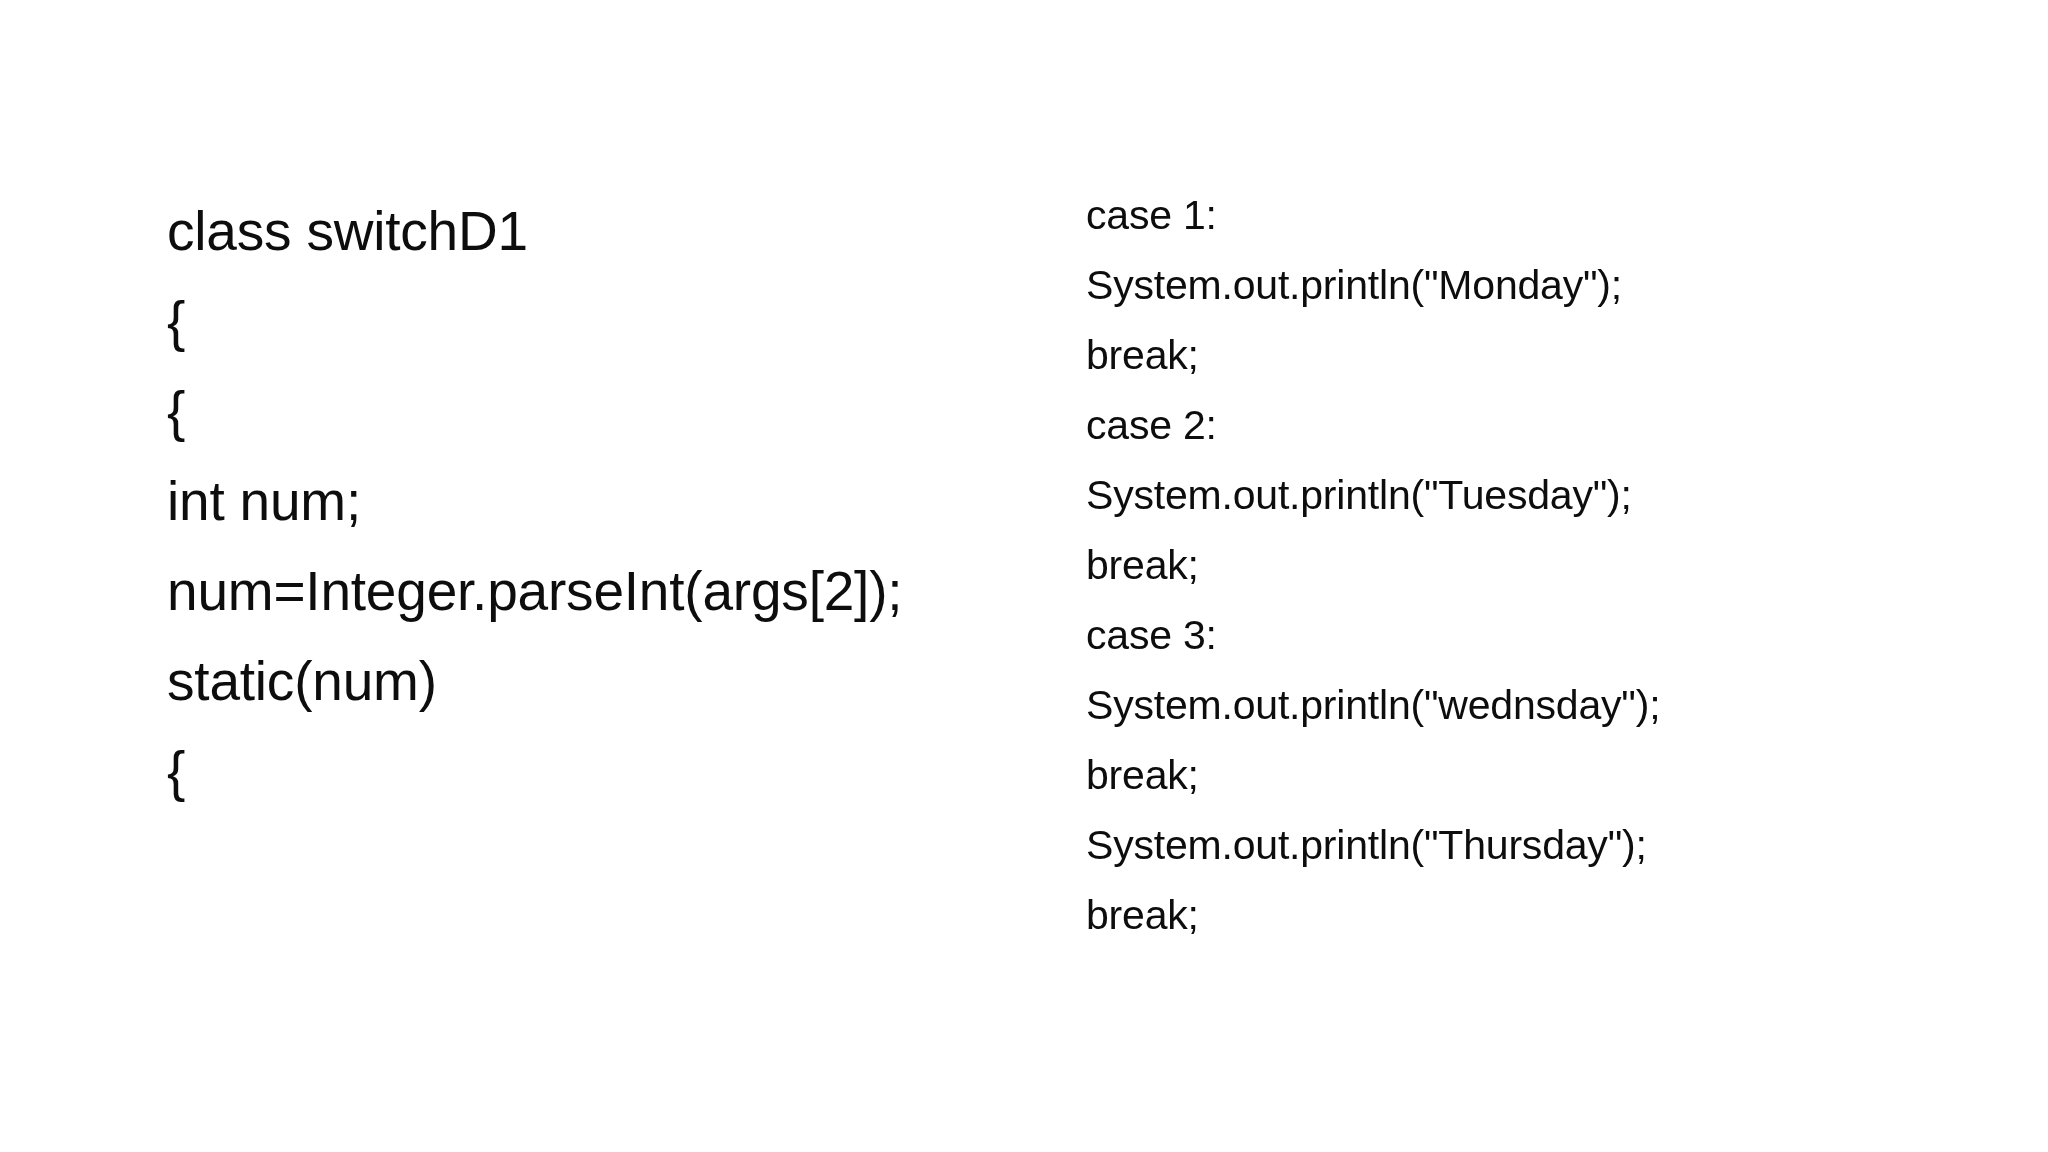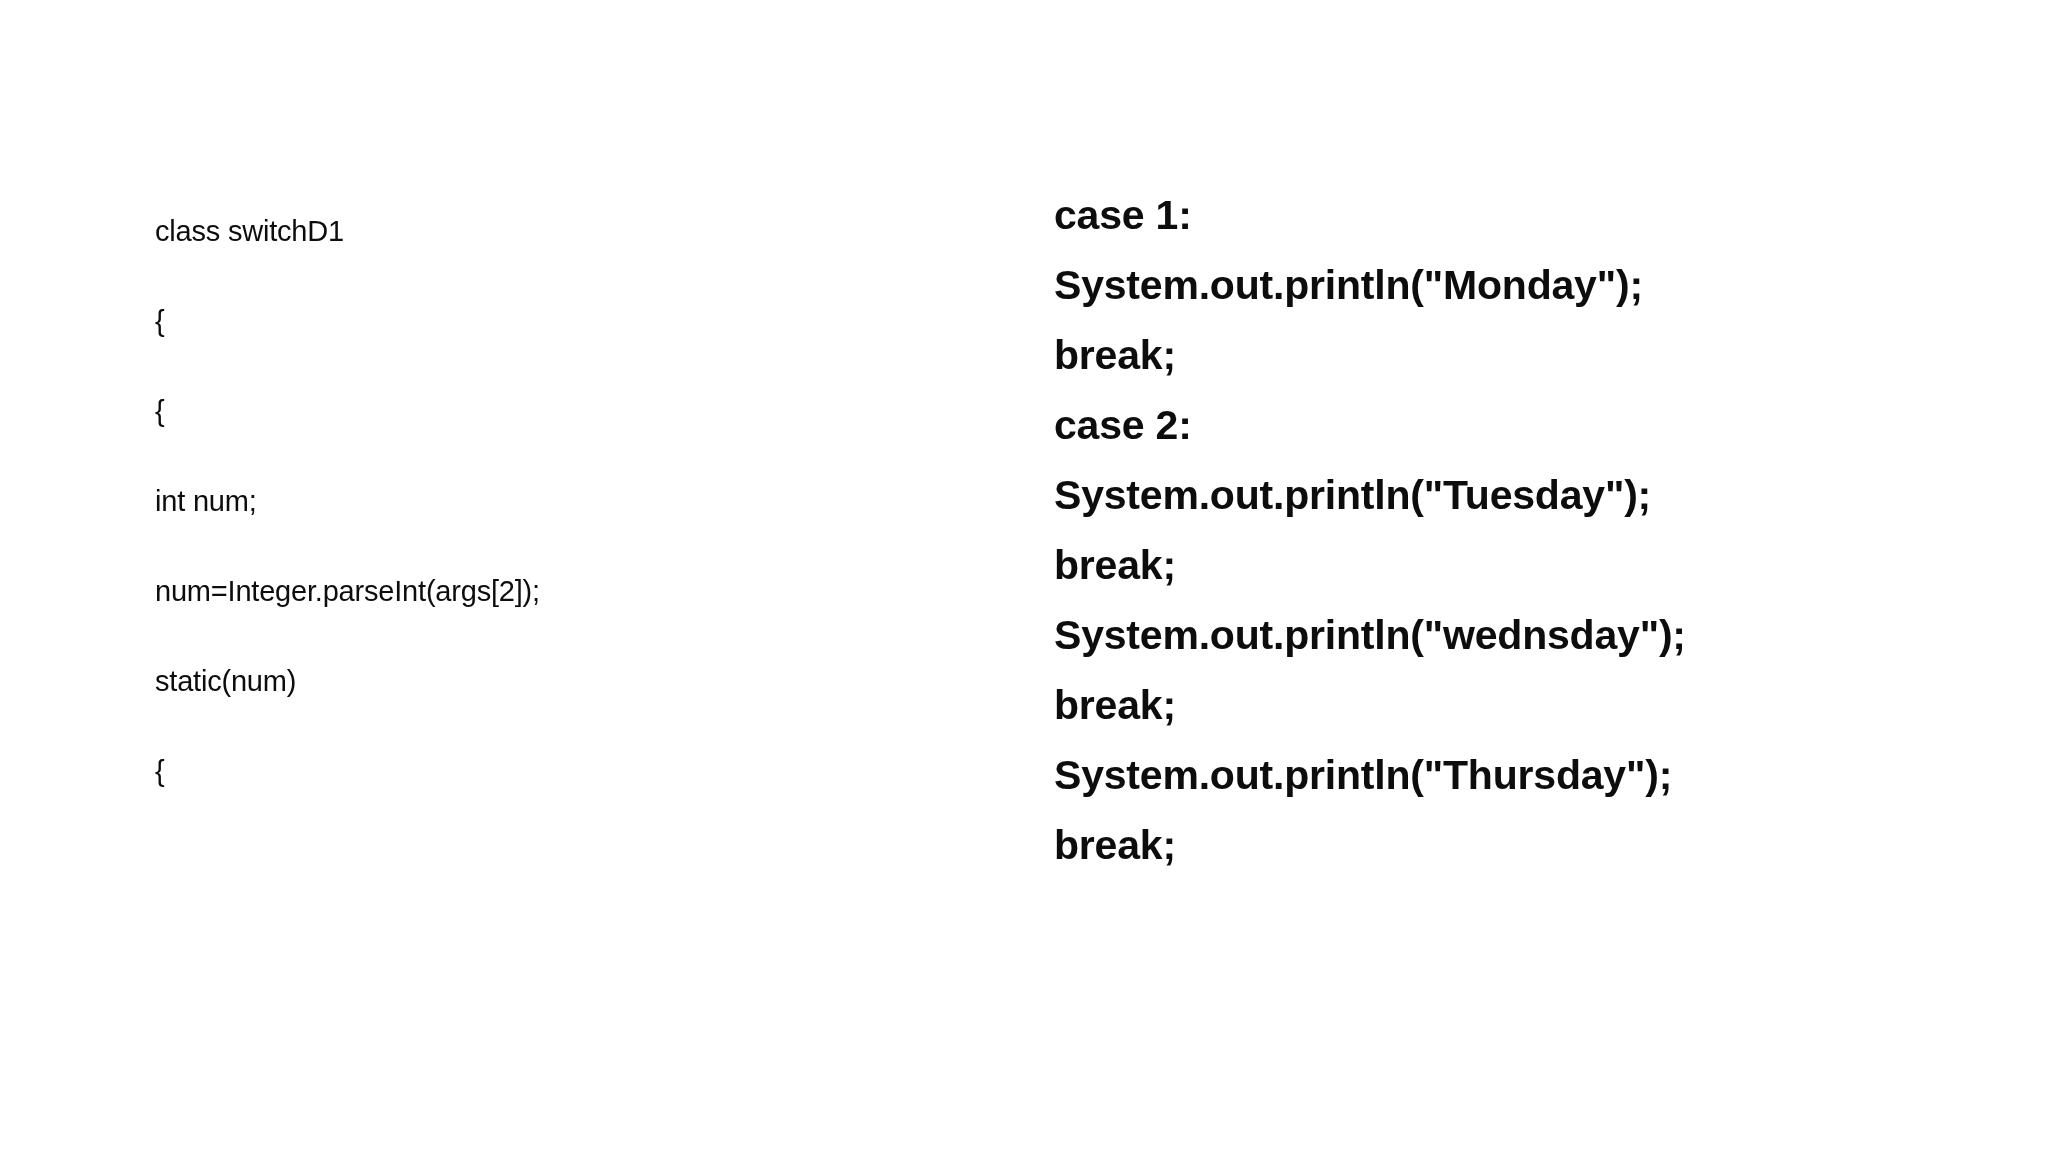--- a/index.html
+++ b/index.html
@@ -24,41 +24,41 @@
   }
 
   
   .code-block-left {
     position: absolute;
     left: 155px;
     top: 186px;
     width: 790px;
   }
   .code-block-left .code-line {
-    font-size: 29px;
+    font-size: 55px;
     line-height: 90px;
     letter-spacing: -0.2px;
     white-space: pre-wrap;
     word-break: normal;
+    margin-left: 12px;
   }
   
   .code-block-left .code-line.wrapping {
     line-height: 68px;
     padding-top: 11px;
     padding-bottom: 11px;
     max-width: 580px;
   }
 
   
   .code-block-right {
     position: absolute;
-    left: 1054px;
+    left: 1086px;
     top: 180px;
     width: 760px;
-    font-weight: bold;
   }
   .code-block-right .code-line {
     font-size: 41px;
     line-height: 70px;
     letter-spacing: -0.2px;
     white-space: pre-wrap;
   }
 </style>
 </head>
 <body style="color: rgb(13, 13, 13);">
@@ -75,19 +75,20 @@
     <div class="code-line">{</div>
   </div>
 
   <div class="code-block-right">
     <div class="code-line">case 1:</div>
     <div class="code-line">System.out.println("Monday");</div>
     <div class="code-line">break;</div>
     <div class="code-line">case 2:</div>
     <div class="code-line">System.out.println("Tuesday");</div>
     <div class="code-line">break;</div>
+    <div class="code-line">case 3:</div>
     <div class="code-line">System.out.println("wednsday");</div>
     <div class="code-line">break;</div>
     <div class="code-line">System.out.println("Thursday");</div>
     <div class="code-line">break;</div>
   </div>
 
 </div>
 
 </body></html>

